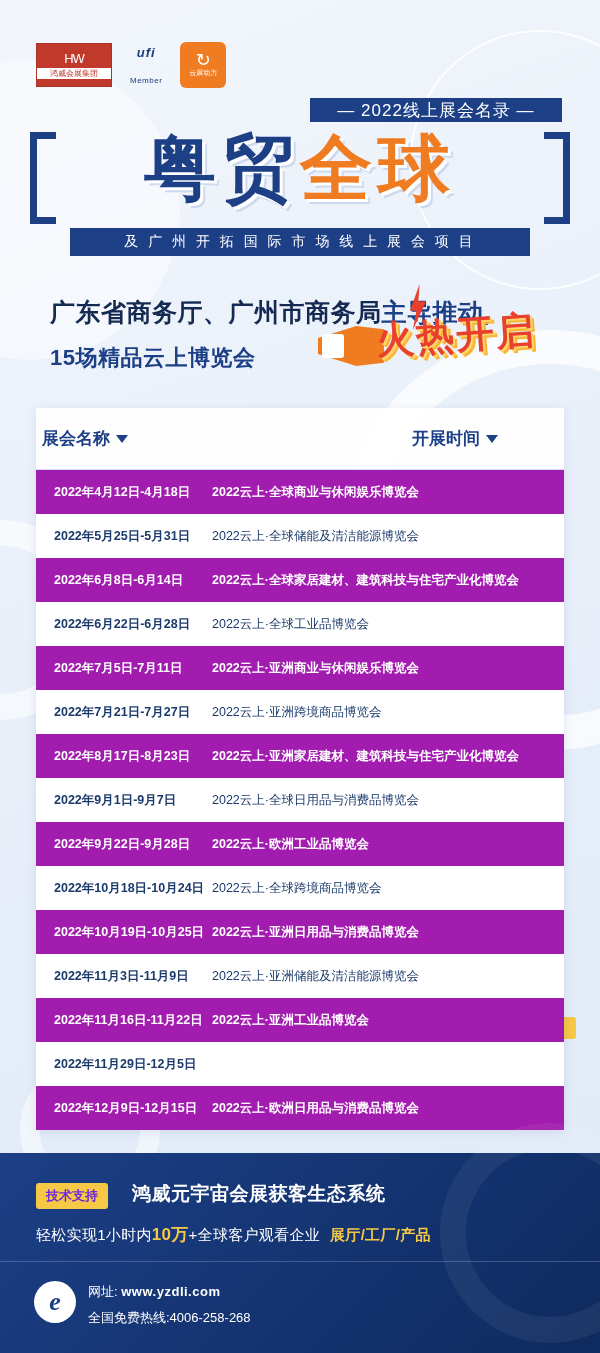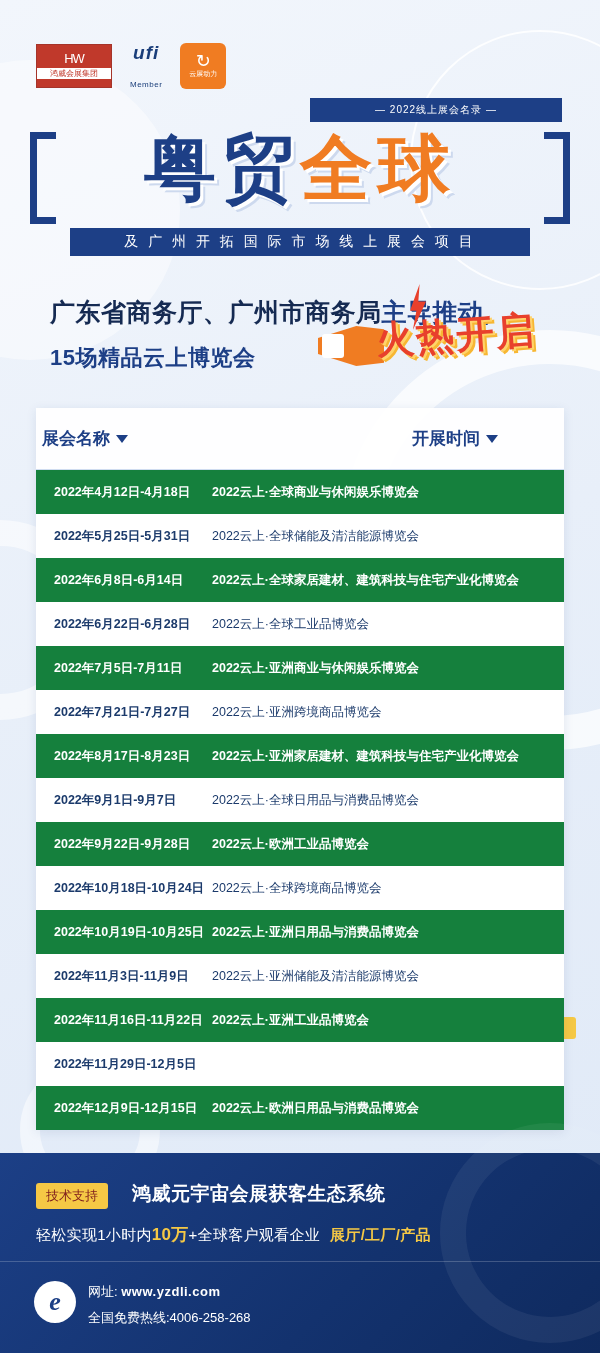--- a/index.html
+++ b/index.html
@@ -33,33 +33,33 @@
   .logos { position: absolute; top: 42px; left: 36px; display: flex; align-items: center; gap: 18px; z-index: 5;}
   .logo-box { display: flex; flex-direction: column; align-items: center; }
   .logo-hw {
     width: 76px; height: 44px; background: #c0392b;
     display: flex; flex-direction: column; align-items: center; justify-content: center;
     border: 1px solid #a5342a;
   }
   .logo-hw .mark { color: #fff; font-size: 13px; line-height: 13px; letter-spacing: -1px;}
   .logo-hw .cn { color: #fff; font-size: 8px; background: #fff; color:#c0392b; width:100%; text-align:center; margin-top:3px;}
   .logo-ufi { text-align: center; color: #1a3e7a; }
-  .logo-ufi .u { font-size: 19px; font-weight: bold; font-style: italic; letter-spacing: 1px;}
+  .logo-ufi .u { font-size: 13px; font-weight: bold; font-style: italic; letter-spacing: 1px;}
   .logo-ufi .m { font-size: 8px; letter-spacing: 0.5px; margin-top: 16px;}
   .logo-yz {
     width: 46px; height: 46px; background: #f07c22; border-radius: 6px;
     display:flex; flex-direction:column; align-items:center; justify-content:center;
   }
   .logo-yz .swirl { color:#fff; font-size: 18px; line-height: 16px;}
   .logo-yz .t { color:#fff; font-size: 7px; }
 
   
   .hdr-sub {
     position: absolute; top: 98px; left: 310px; width: 252px; height: 24px;
-    background: #1d3f86; color: #fff; font-size: 10px;
+    background: #1d3f86; color: #fff; font-size: 17px;
     display: flex; align-items: center; justify-content: center; letter-spacing: 1px;
     z-index: 6;
   }
   .bigtitle-wrap { position: absolute; top: 122px; left: 30px; width: 540px; z-index: 6;}
   .bracket-l, .bracket-r {
     position: absolute; top: 10px; width: 26px; height: 92px;
     border: 7px solid #1d3f86;
   }
   .bracket-l { left: 0; border-right: none;}
   .bracket-r { right: 0; border-left: none;}
@@ -116,21 +116,21 @@
   }
   .th {
     font-size: 17px; font-weight: bold; color: #1d3f86; display:flex; align-items:center; gap:6px;
   }
   .th.c1 { width: 170px; padding-left: 18px;}
   .th.c2 { flex: 1; padding-left: 6px;}
   .caret { width: 0; height: 0; border-left: 6px solid transparent; border-right: 6px solid transparent; border-top: 8px solid #1d3f86; display:inline-block;}
   .row { display: flex; height: 44px; align-items: center; font-size: 12.5px; }
   .row .c1 { width: 170px; padding-left: 18px; font-weight: bold;}
   .row .c2 { flex: 1; padding-left: 6px; }
-  .row.odd { background: #15803d; color: #ffffff; }
+  .row.odd { background: #a21caf; color: #ffffff; }
   .row.odd .c2 { font-weight: bold; }
   .row.even { background: #ffffff; color: #1b3a6b; }
   .row.even .c1 { color: #1b3a6b; }
 
   
   .illus { position: absolute; right: 18px; bottom: 226px; width: 210px; height: 140px; z-index: 6;}
   .ill-screen { position:absolute; left: 20px; top: 22px; width: 130px; height: 82px; background:#eaf1fb; border: 3px solid #2a4f96; border-radius: 4px;}
   .ill-screen .ln { height: 5px; background:#bcd2ee; margin: 9px 10px;}
   .ill-base { position:absolute; left: 48px; top: 106px; width: 74px; height: 7px; background:#2a4f96; border-radius: 3px;}
   .ill-person { position:absolute; left: 112px; top: 18px; width: 44px; height: 96px;}
@@ -148,22 +148,22 @@
   .ill-person3 .body { width: 28px; height: 34px; background:#2a4f96; border-radius: 8px 8px 3px 3px; margin-top: 2px;}
 
   
   .footer {
     position: absolute; left: 0; bottom: 0; width: 600px; height: 200px;
     background: linear-gradient(135deg, #1c3f86 0%, #13326e 60%, #0f2a5e 100%);
     z-index: 9; color: #fff;
   }
   .footer .fdeco { position:absolute; right: -60px; top: -30px; width: 220px; height: 220px; border-radius:50%; border: 26px solid rgba(255,255,255,0.06);}
   .f-tag {
-    position: absolute; left: 36px; top: 30px; background: #f5c845; color: #7f1d1d;
-    font-size: 13px; font-weight: normal; padding: 4px 10px; border-radius: 3px;
+    position: absolute; left: 36px; top: 30px; background: #f5c845; color: #6d28d9;
+    font-size: 13px; font-weight: bold; padding: 4px 10px; border-radius: 3px;
   }
   .f-title { position: absolute; left: 132px; top: 28px; font-size: 19px; font-weight: bold; letter-spacing: 0.5px;}
   .f-sub { position: absolute; left: 36px; top: 70px; font-size: 15px; letter-spacing: 0.3px;}
   .f-sub .hl { color: #f5c845; font-weight: bold; font-size: 17px;}
   .f-sub .hl2 { color: #f5c845; font-weight: bold; margin-left: 10px;}
   .f-divider { position:absolute; left: 0; top: 108px; width: 600px; height: 1px; background: rgba(255,255,255,0.2);}
   .f-logo {
     position: absolute; left: 34px; top: 128px; width: 42px; height: 42px; border-radius: 50%;
     background: #fff; color:#1c3f86; font-size: 26px; font-weight: bold; font-style: italic;
     display:flex; align-items:center; justify-content:center;

